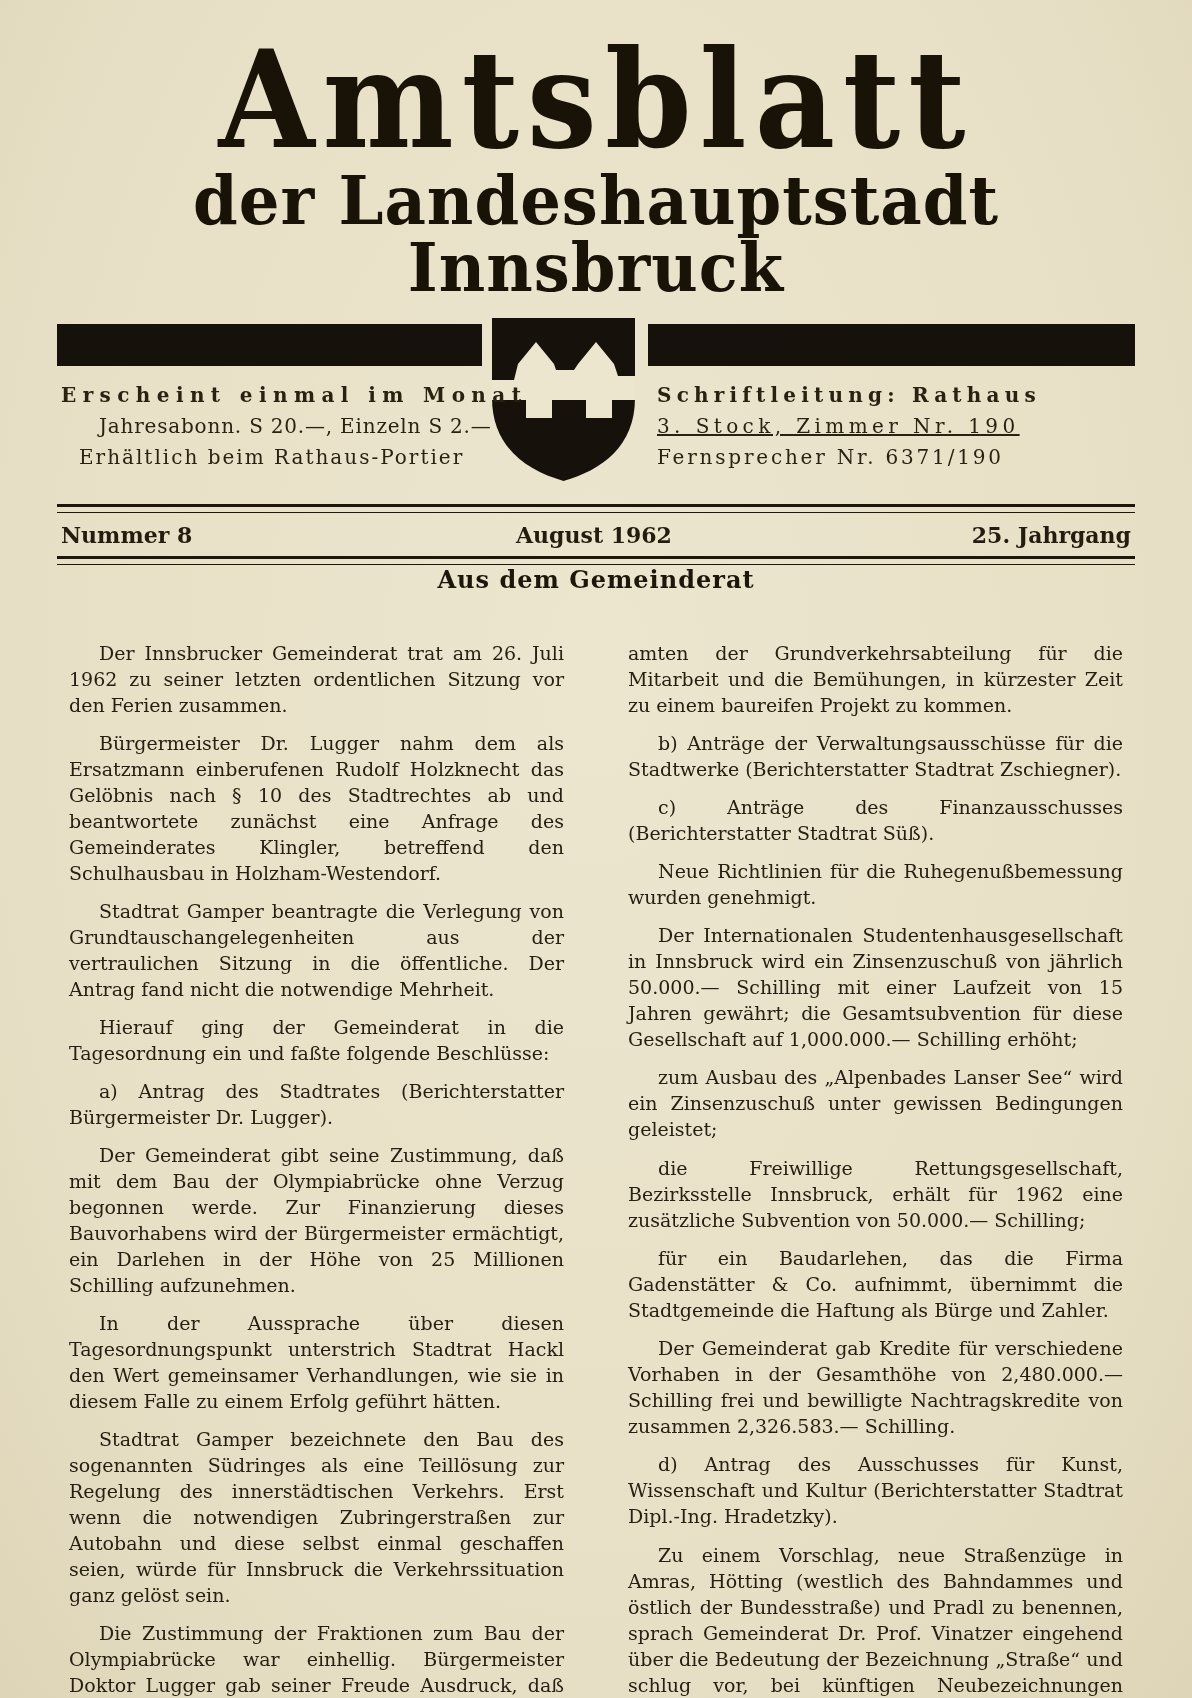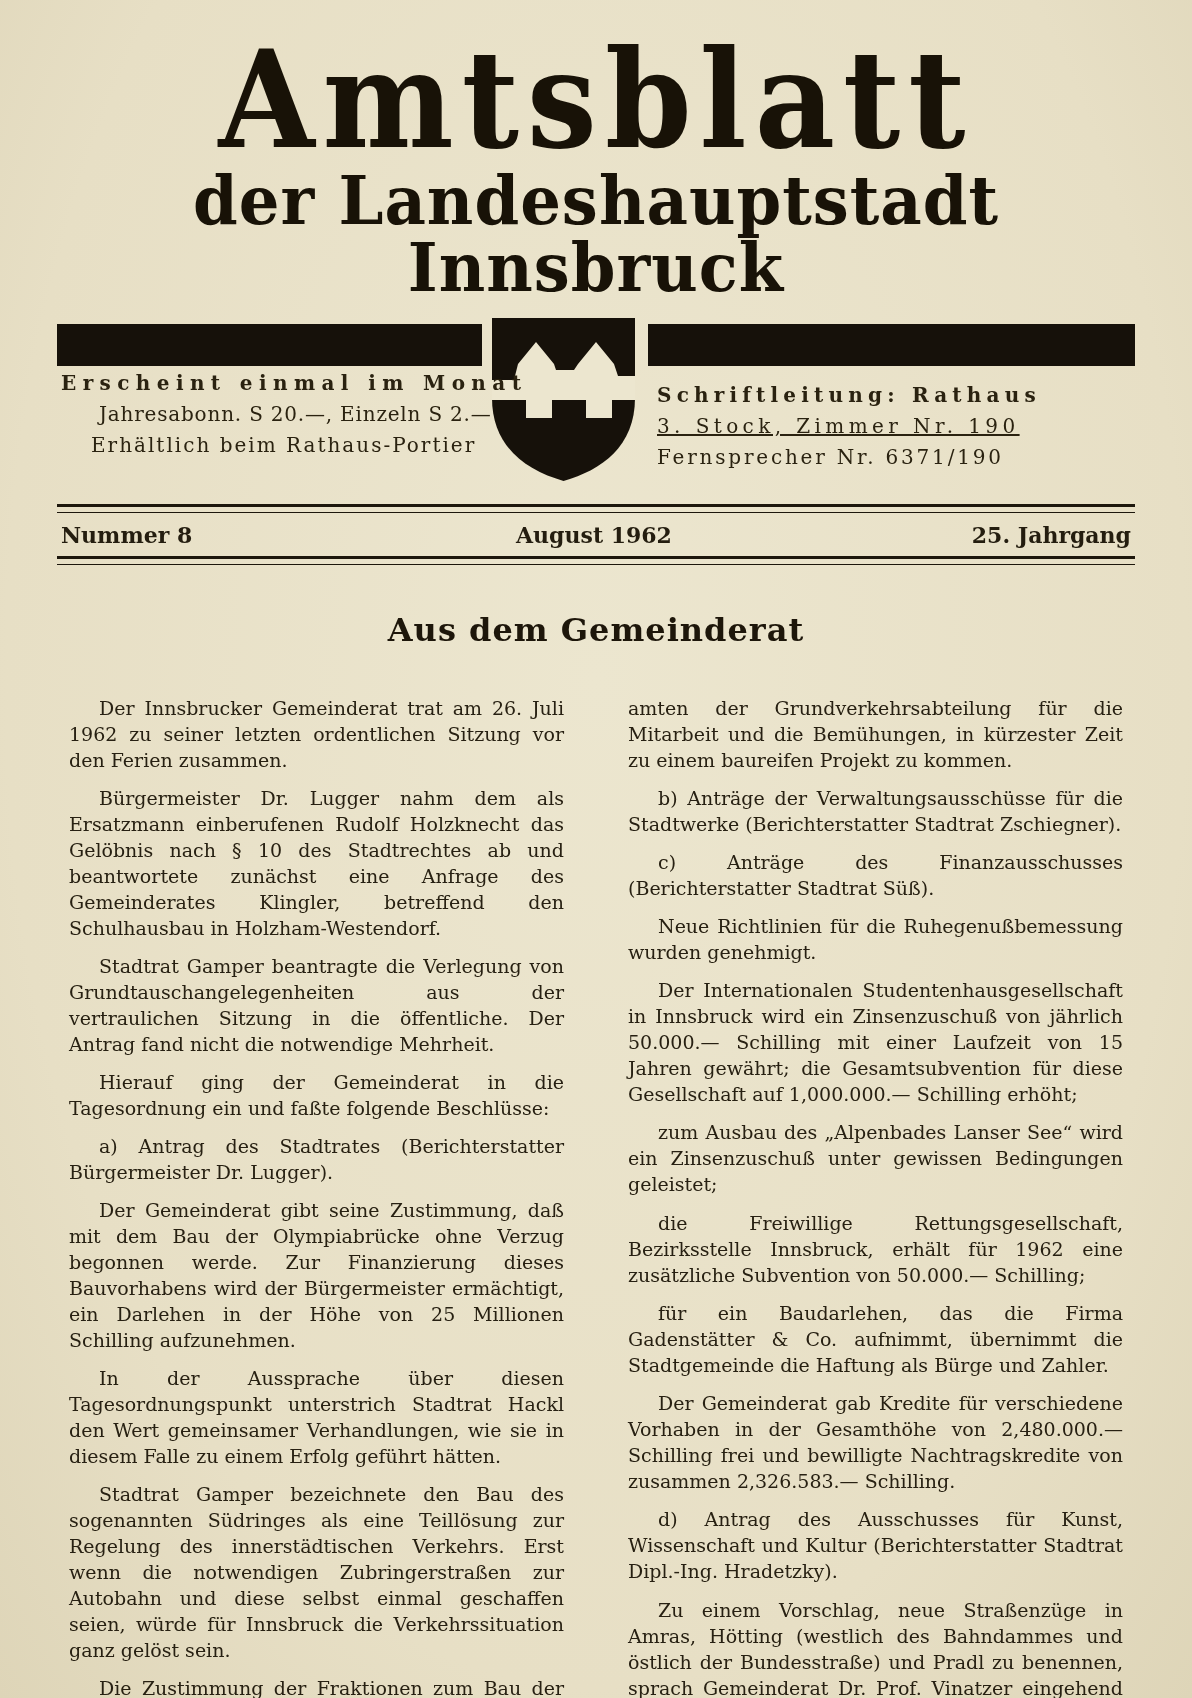--- a/index.html
+++ b/index.html
@@ -24,39 +24,39 @@
     font-size:64px;font-weight:bold;line-height:1;
     letter-spacing:1px;color:#181207;margin-top:10px;
     transform:scaleY(1.05);
   }
   
   .infoband{position:relative;height:168px;margin:26px 57px 0;}
   .bar{position:absolute;top:0;height:42px;background:#16110a;}
   .bar-left{left:0;width:425px;}
   .bar-right{left:591px;right:0;}
   .shield{position:absolute;left:433px;top:-6px;width:147px;height:164px;}
-  .info-left{position:absolute;left:4px;top:44px;font-size:20px;line-height:31px;color:#2a2210;}
+  .info-left{position:absolute;left:4px;top:56px;font-size:20px;line-height:31px;color:#2a2210;}
   .info-left .info-line:nth-child(1){letter-spacing:.32em;font-weight:bold;}
   .info-left .info-line:nth-child(2){margin-left:38px;letter-spacing:.04em;}
-  .info-left .info-line:nth-child(3){margin-left:30px;letter-spacing:.10em;}
+  .info-left .info-line:nth-child(3){margin-left:18px;letter-spacing:.10em;}
   .info-right{position:absolute;left:600px;top:56px;font-size:20px;line-height:31px;color:#2a2210;}
   .info-right .info-line:nth-child(1){letter-spacing:.26em;font-weight:bold;}
   .info-right .info-line:nth-child(2){letter-spacing:.22em;text-decoration:underline;}
   .info-right .info-line:nth-child(3){letter-spacing:.14em;}
   
   .issue-wrap{margin:12px 57px 0;}
   .double-rule{height:5px;border-top:3px solid #1d170c;border-bottom:1px solid #1d170c;}
   .issue-row{display:flex;justify-content:space-between;align-items:flex-end;
     padding:9px 4px 8px;font-size:22px;font-weight:bold;color:#241d0f;}
   .issue-center{position:absolute;left:0;right:4px;text-align:center;}
   .issue-row{position:relative;}
   
   .article-heading{
-    text-align:center;font-size:32px;font-weight:bold;color:#1d160a;
-    margin-top:46px;letter-spacing:1px;
+    text-align:center;font-size:24px;font-weight:bold;color:#1d160a;
+    letter-spacing:1px;
   }
   .columns{display:flex;gap:40px;margin:34px 57px 0;}
   .col{flex:1 1 0;min-width:0;}
   .para{
     margin:12px;font-size:19px;line-height:26px;
     text-align:justify;color:#272012;
     hyphens:manual;
   }
   .para.indent{text-indent:30px;}
   .para.gap{margin-top:13px;}

